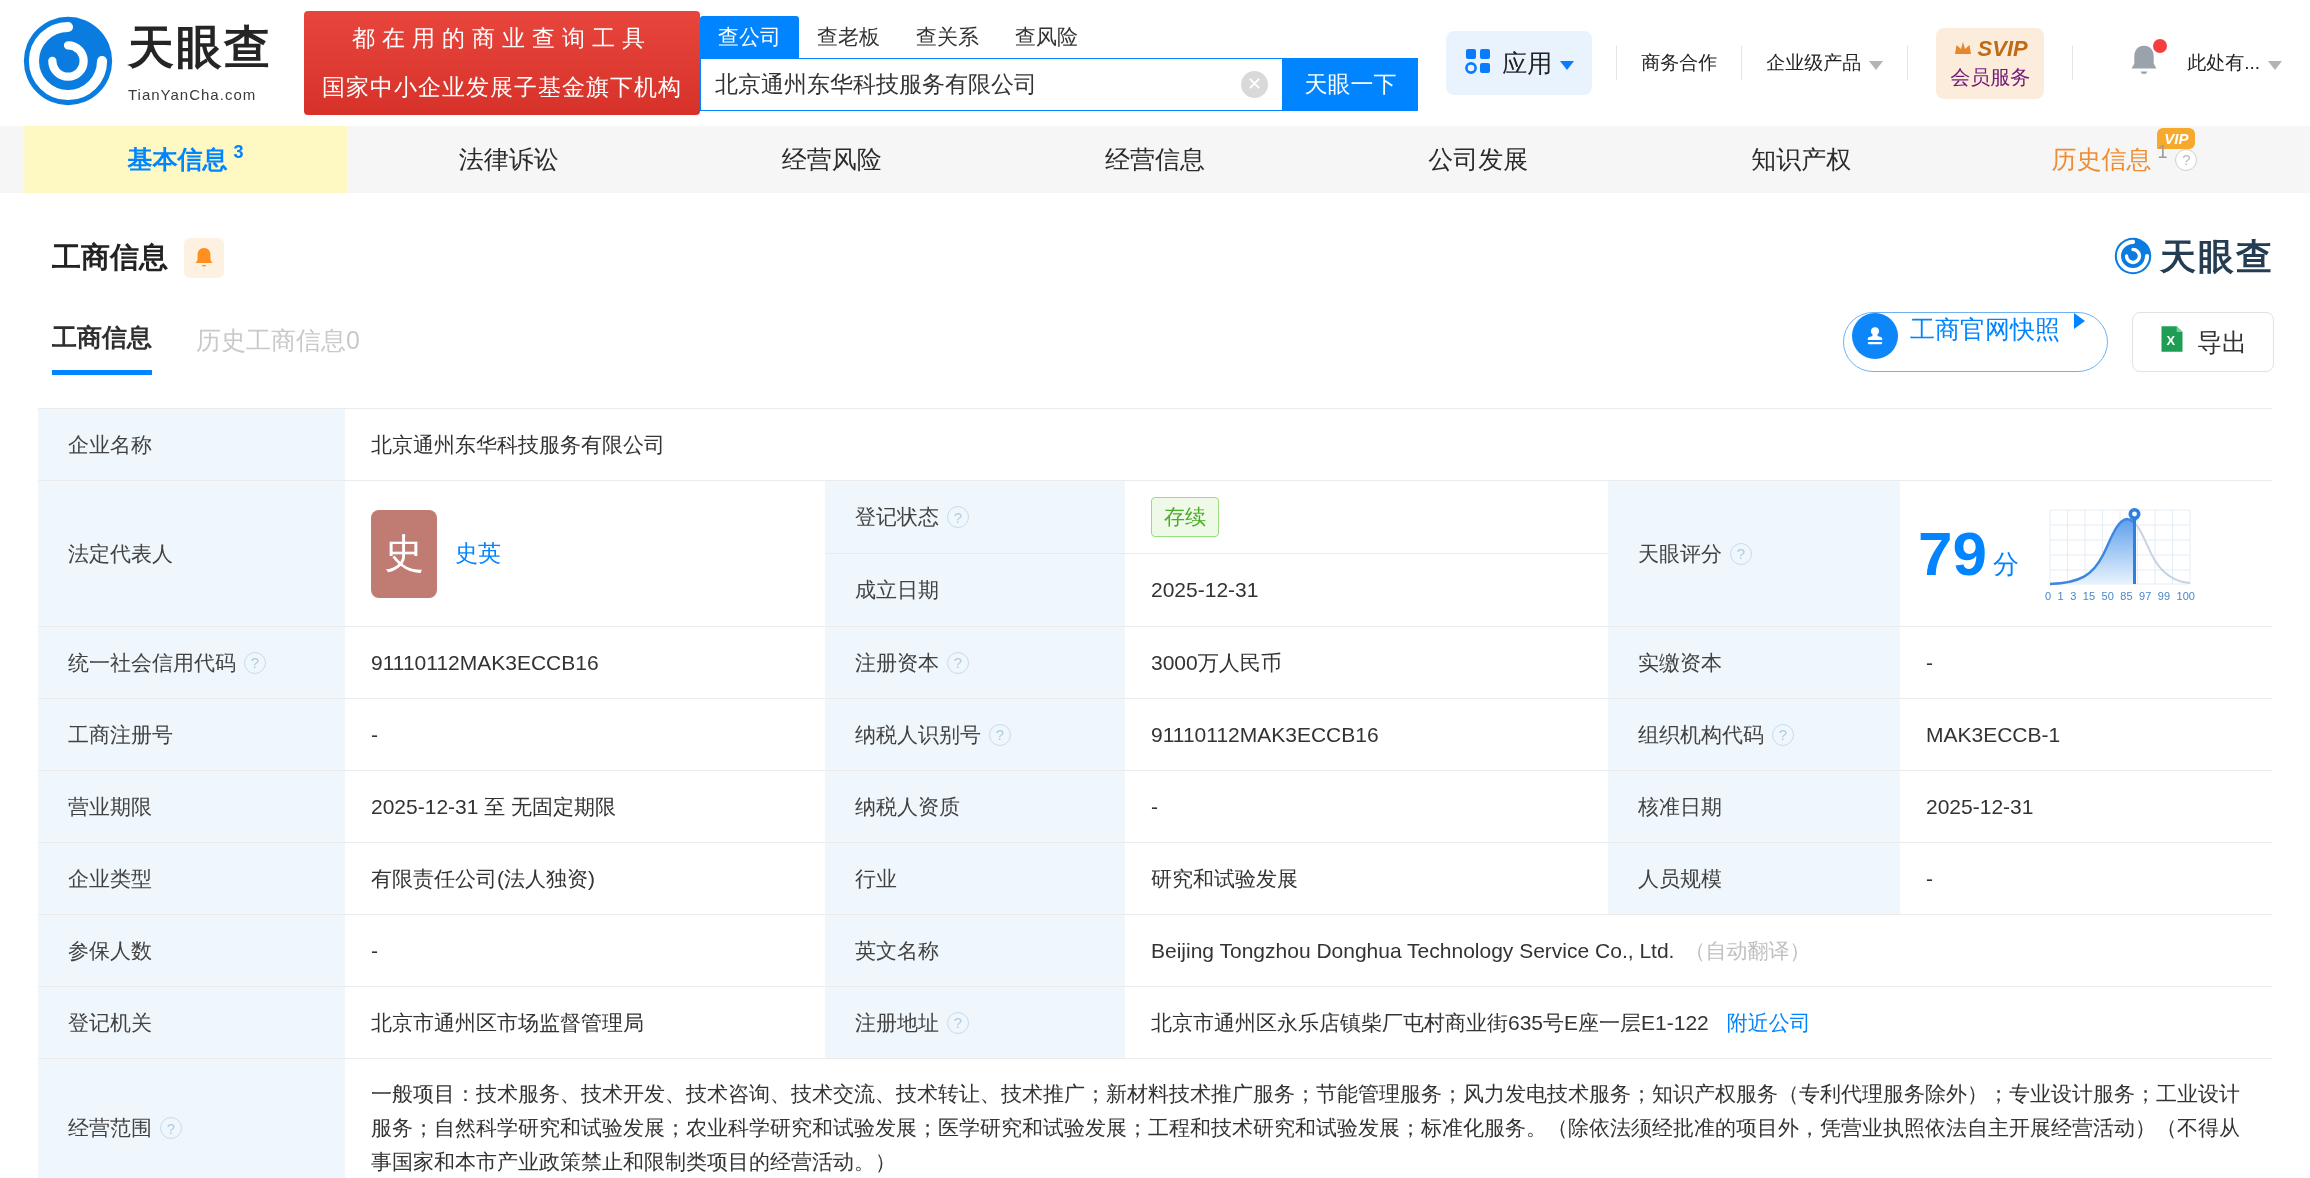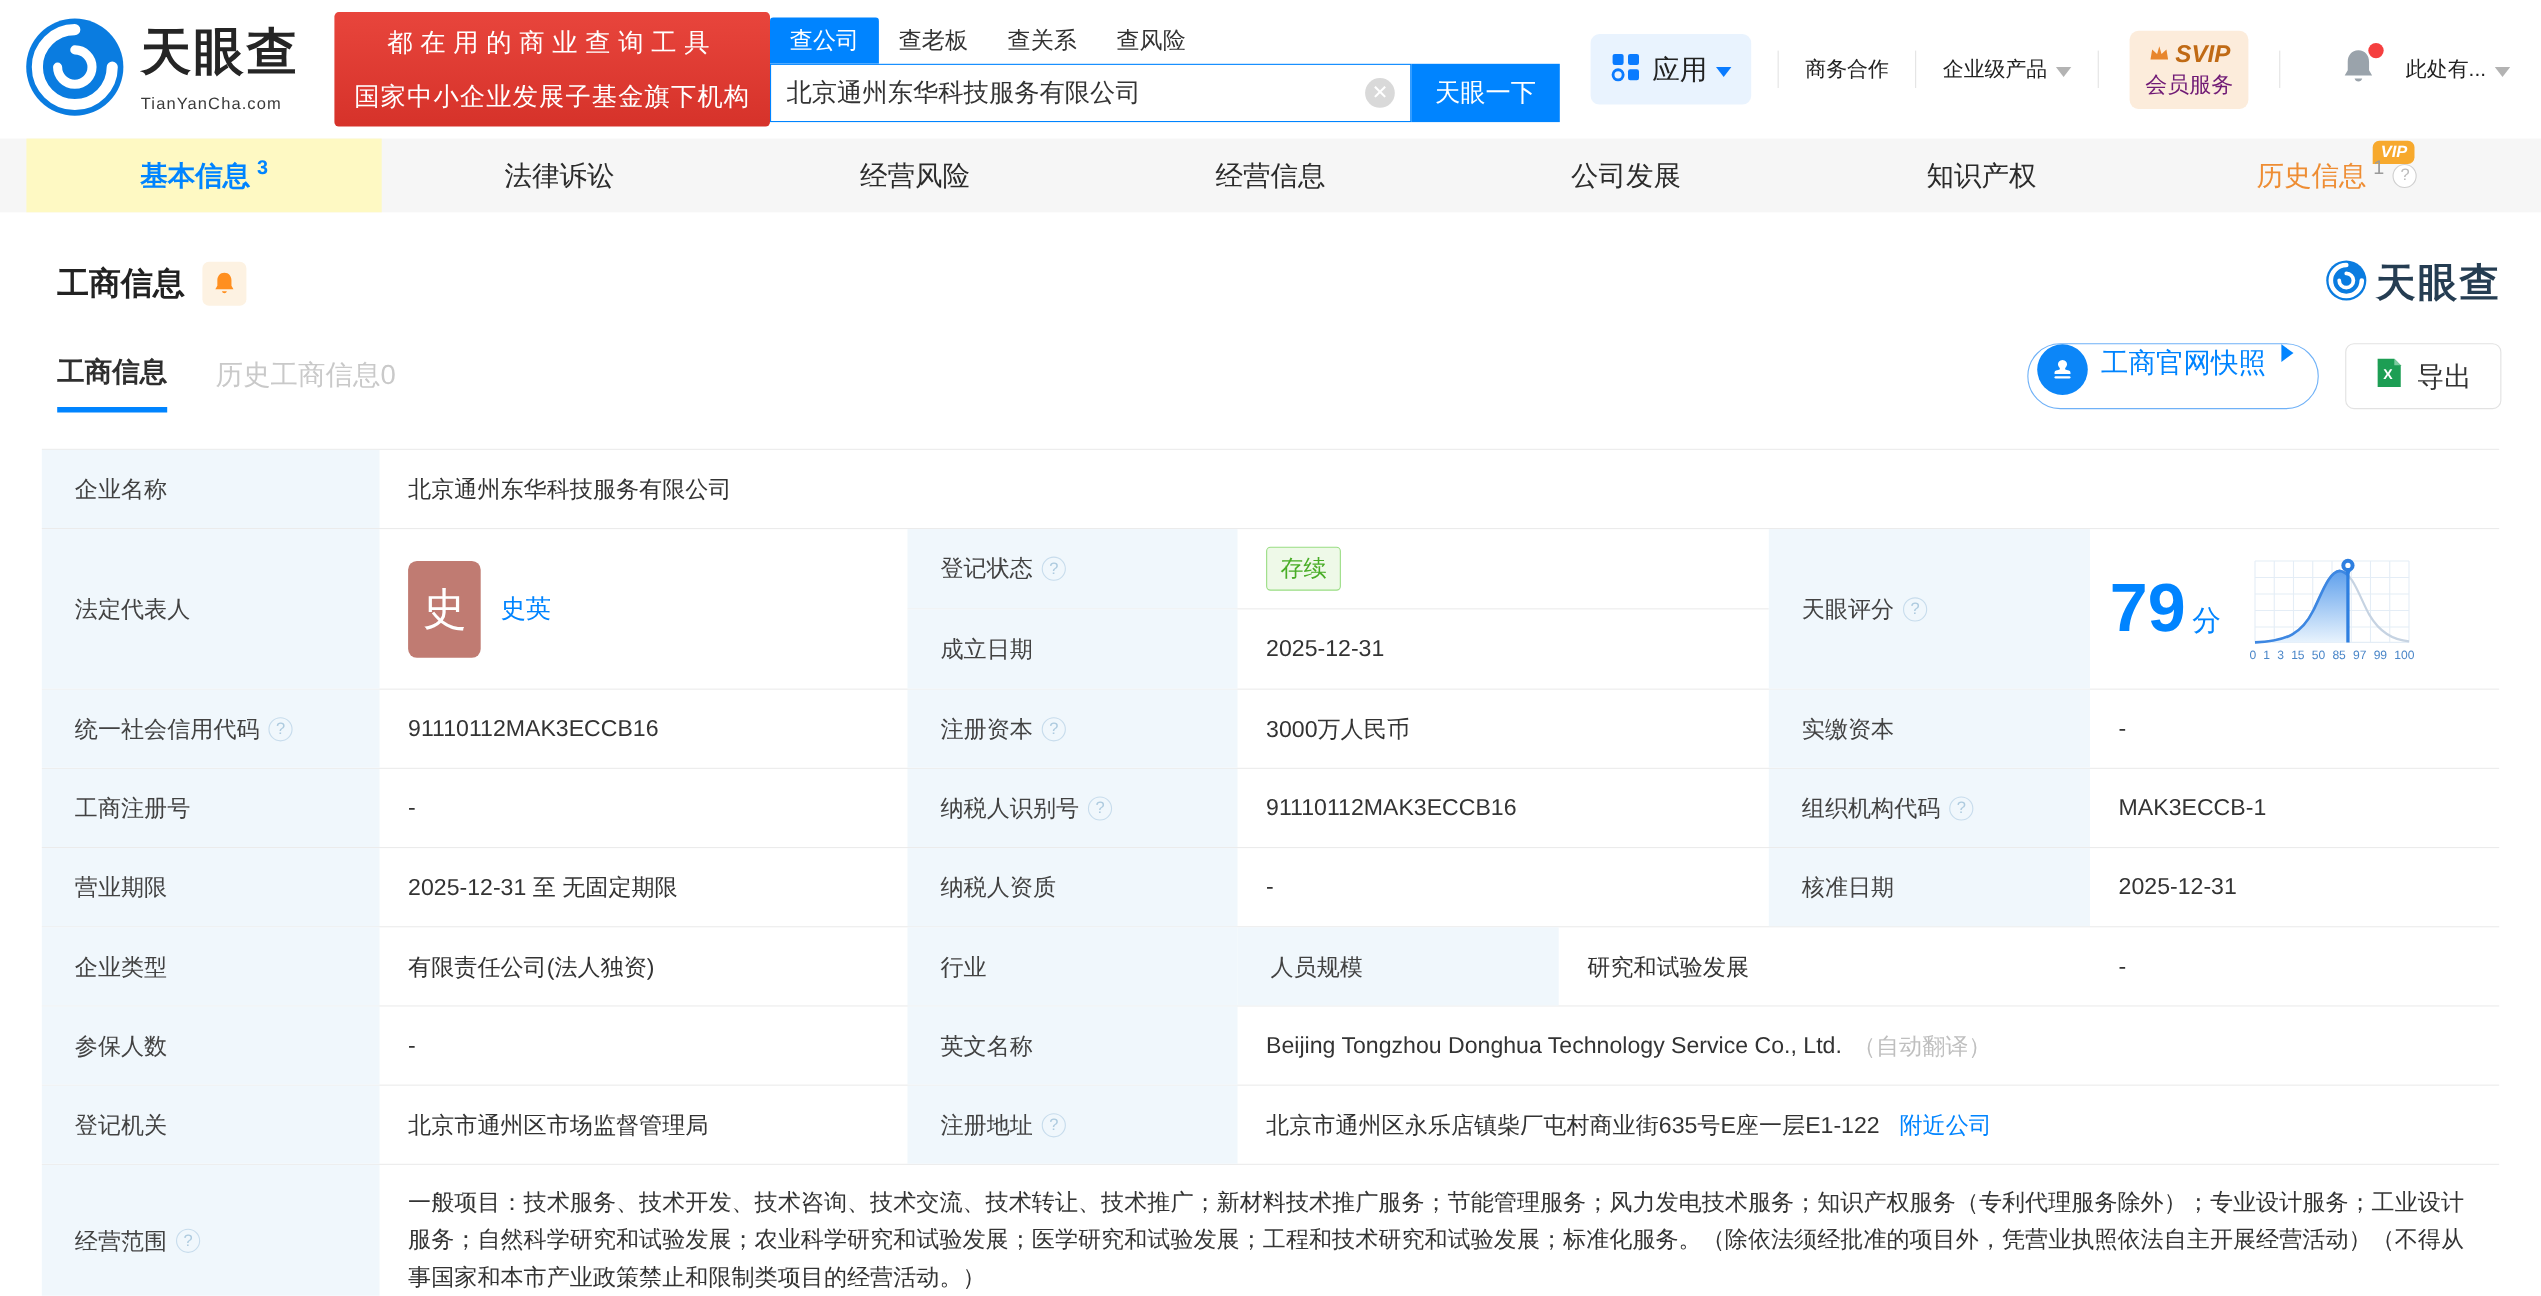--- a/index.html
+++ b/index.html
@@ -395,22 +395,22 @@
     <div class="cell lblc w-l2">纳税人资质</div>
     <div class="cell w-v2">-</div>
     <div class="cell lblc w-l3">核准日期</div>
     <div class="cell w-v3">2025-12-31</div>
   </div>
 
   <div class="t-row">
     <div class="cell lblc w-l1">企业类型</div>
     <div class="cell w-v1">有限责任公司(法人独资)</div>
     <div class="cell lblc w-l2">行业</div>
+    <div class="cell w-v2">研究和试验发展</div>
     <div class="cell lblc w-l3">人员规模</div>
-    <div class="cell w-v2">研究和试验发展</div>
     <div class="cell w-v3">-</div>
   </div>
 
   <div class="t-row">
     <div class="cell lblc w-l1">参保人数</div>
     <div class="cell w-v1">-</div>
     <div class="cell lblc w-l2">英文名称</div>
     <div class="cell grow">
       <span>Beijing Tongzhou Donghua Technology Service Co., Ltd.</span>
       <span class="note-gray">（自动翻译）</span>

